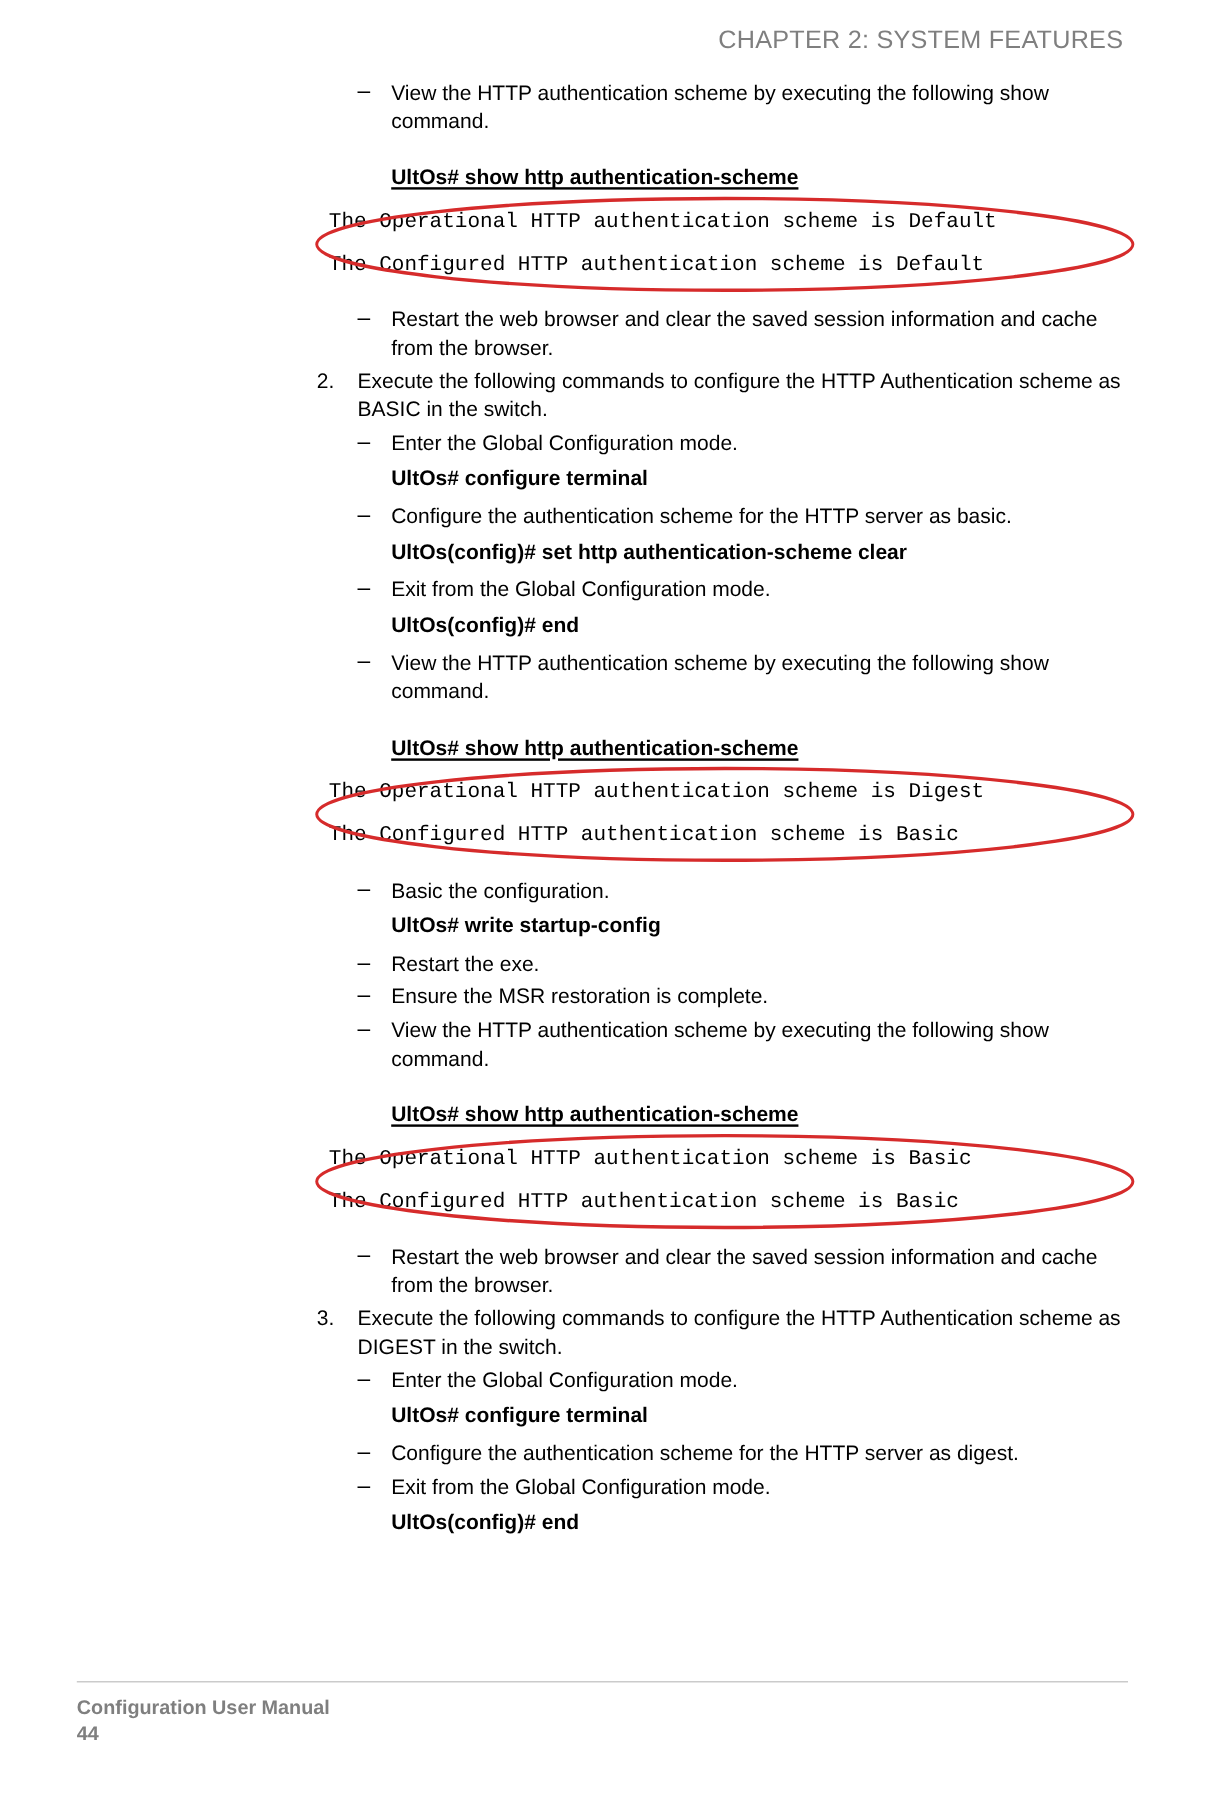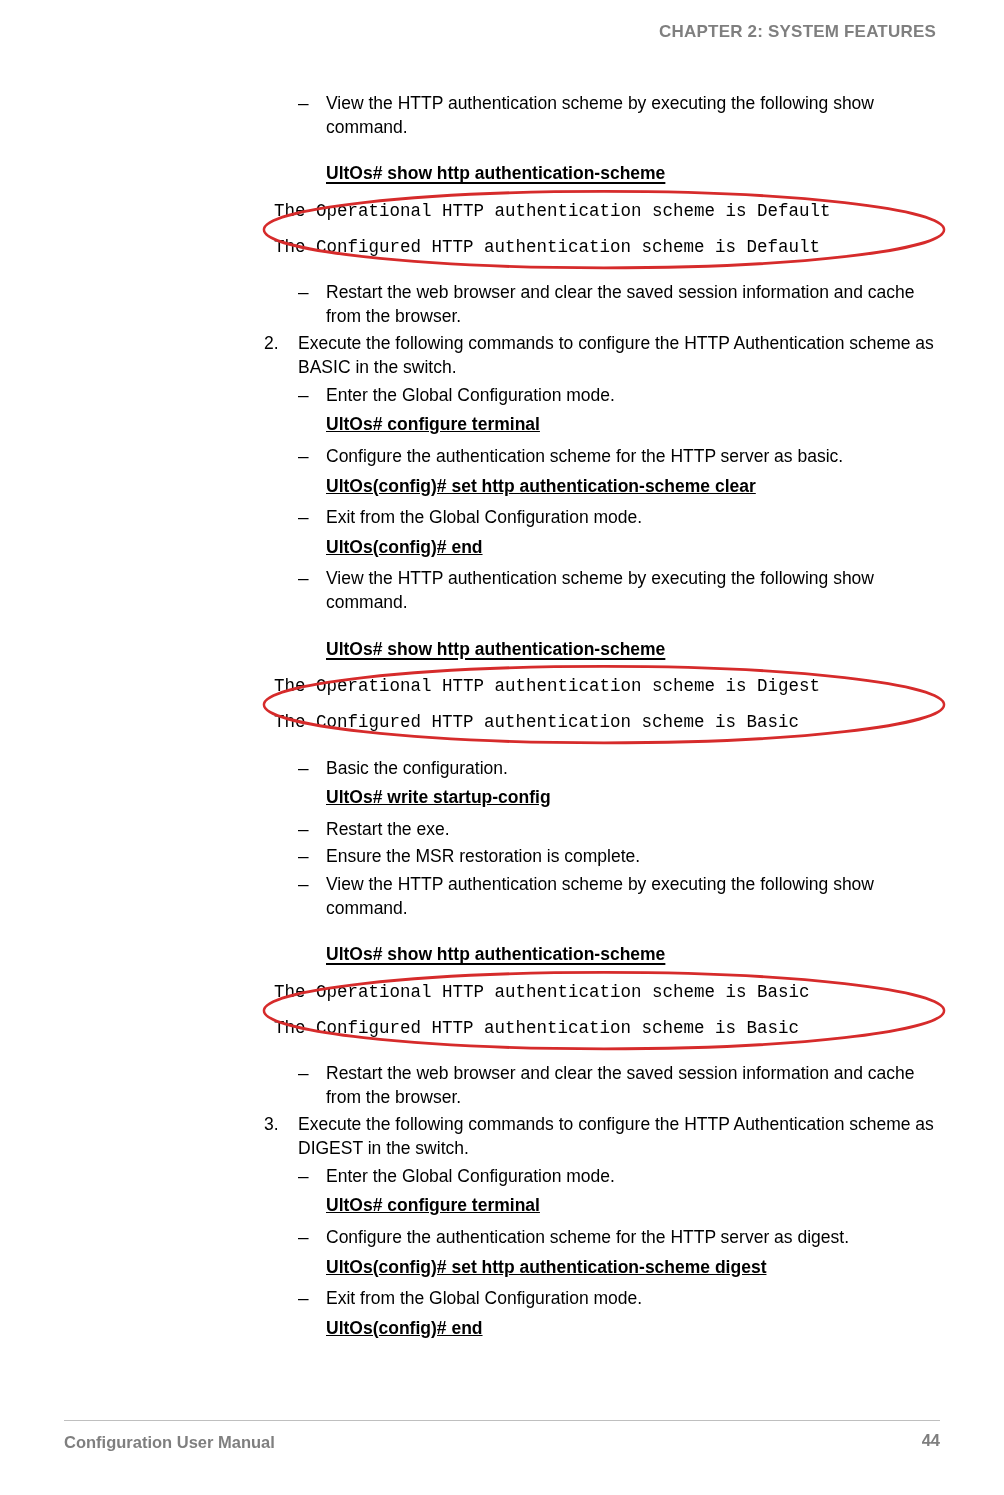--- a/index.html
+++ b/index.html
@@ -6,25 +6,25 @@
   html, body { width: 1004px; height: 1495px; background: #fff; }
   body {
     font-family: Arial, Helvetica, sans-serif;
     color: #000;
     position: relative;
     padding: 22px 64px 0 64px;
   }
   .header {
     text-align: right;
     color: #7f7f7f;
-    font-weight: 700;
-    font-size: 17px;
+    font-weight: 400;
+    font-size: 21px;
     letter-spacing: 0.2px;
     padding-right: 4px;
-    margin-bottom: 50px;
+    margin-bottom: 20px;
   }
   .content {
     margin-left: 200px;
     font-size: 17.5px;
     line-height: 1.35;
     color: #000;
   }
   .ol-num {
     display: grid;
     grid-template-columns: 28px 1fr;
@@ -39,21 +39,21 @@
     column-gap: 4px;
     margin-bottom: 4px;
   }
   .dash-item .dash { font-family: Arial, sans-serif; font-size: 19px; line-height: 1.2; }
   .cmd {
     font-weight: 700;
     margin-left: 28px;
     margin-top: 6px;
     margin-bottom: 8px;
   }
-  .dash-list .cmd { margin-left: 28px; text-decoration: underline; }
+  .dash-list .cmd { margin-left: 28px; }
   .cmd-under {
     font-weight: 700;
     margin-left: 28px;
     margin-top: 23px;
     margin-bottom: 2px;
     text-decoration: underline;
     text-decoration-thickness: 1.5px;
     text-underline-offset: 3px;
   }
   .output-block {
@@ -88,20 +88,21 @@
     border-top: 1.5px solid #bfbfbf;
     margin-bottom: 10px;
   }
   .footer-row {
     display: flex;
     justify-content: space-between;
     align-items: flex-start;
     color: #7f7f7f;
     font-weight: 700;
     font-size: 16.5px;
+    flex-direction: column;
   }
   .footer-left { line-height: 1.45; }
 </style>
 </head>
 <body>
 
 <div class="header">
   <span>CHAPTER 2: SYSTEM FEATURES</span>
 </div>
 
@@ -215,21 +216,20 @@
     <div class="dash-item">
       <span class="dash">–</span>
       <span>Enter the Global Configuration mode.</span>
     </div>
     <div class="cmd">UltOs# configure terminal</div>
 
     <div class="dash-item">
       <span class="dash">–</span>
       <span>Configure the authentication scheme for the HTTP server as digest.</span>
     </div>
-    <div class="cmd">UltOs(config)# set http authentication-scheme digest</div>
 
     <div class="dash-item">
       <span class="dash">–</span>
       <span>Exit from the Global Configuration mode.</span>
     </div>
     <div class="cmd">UltOs(config)# end</div>
   </div>
 
 </div>
 

